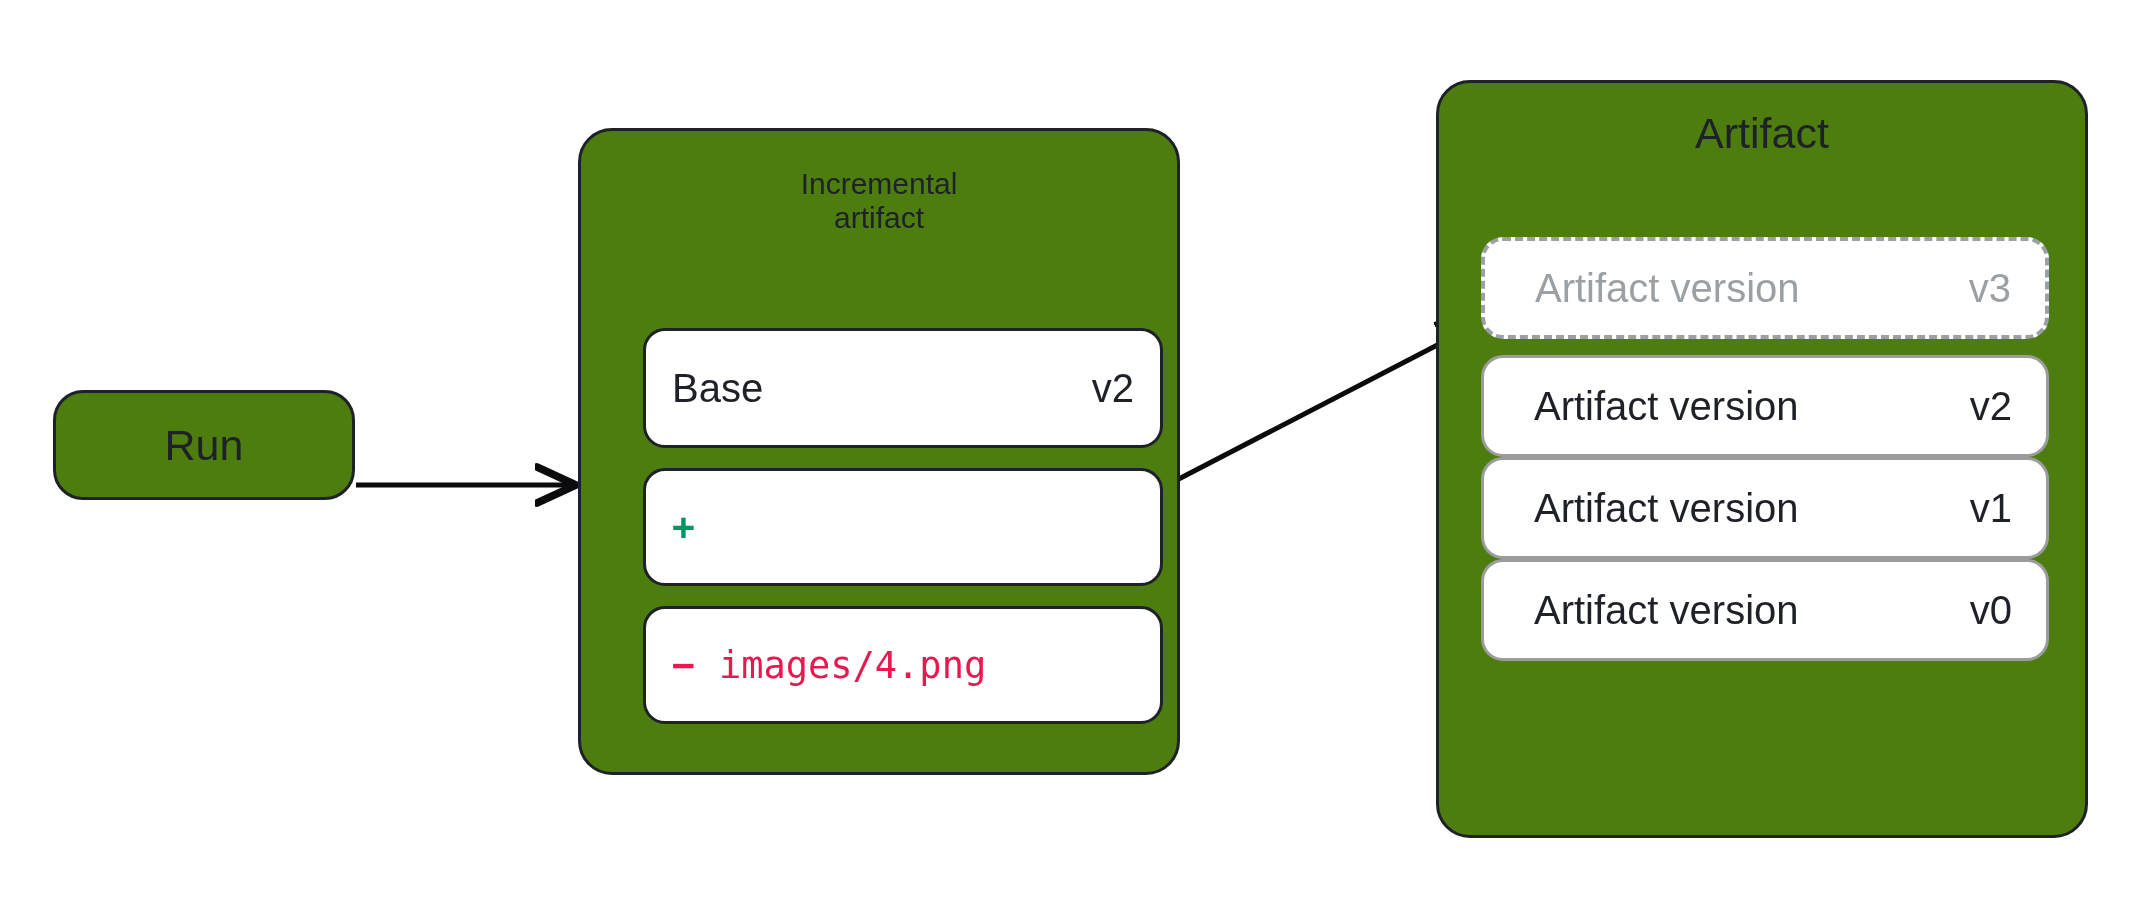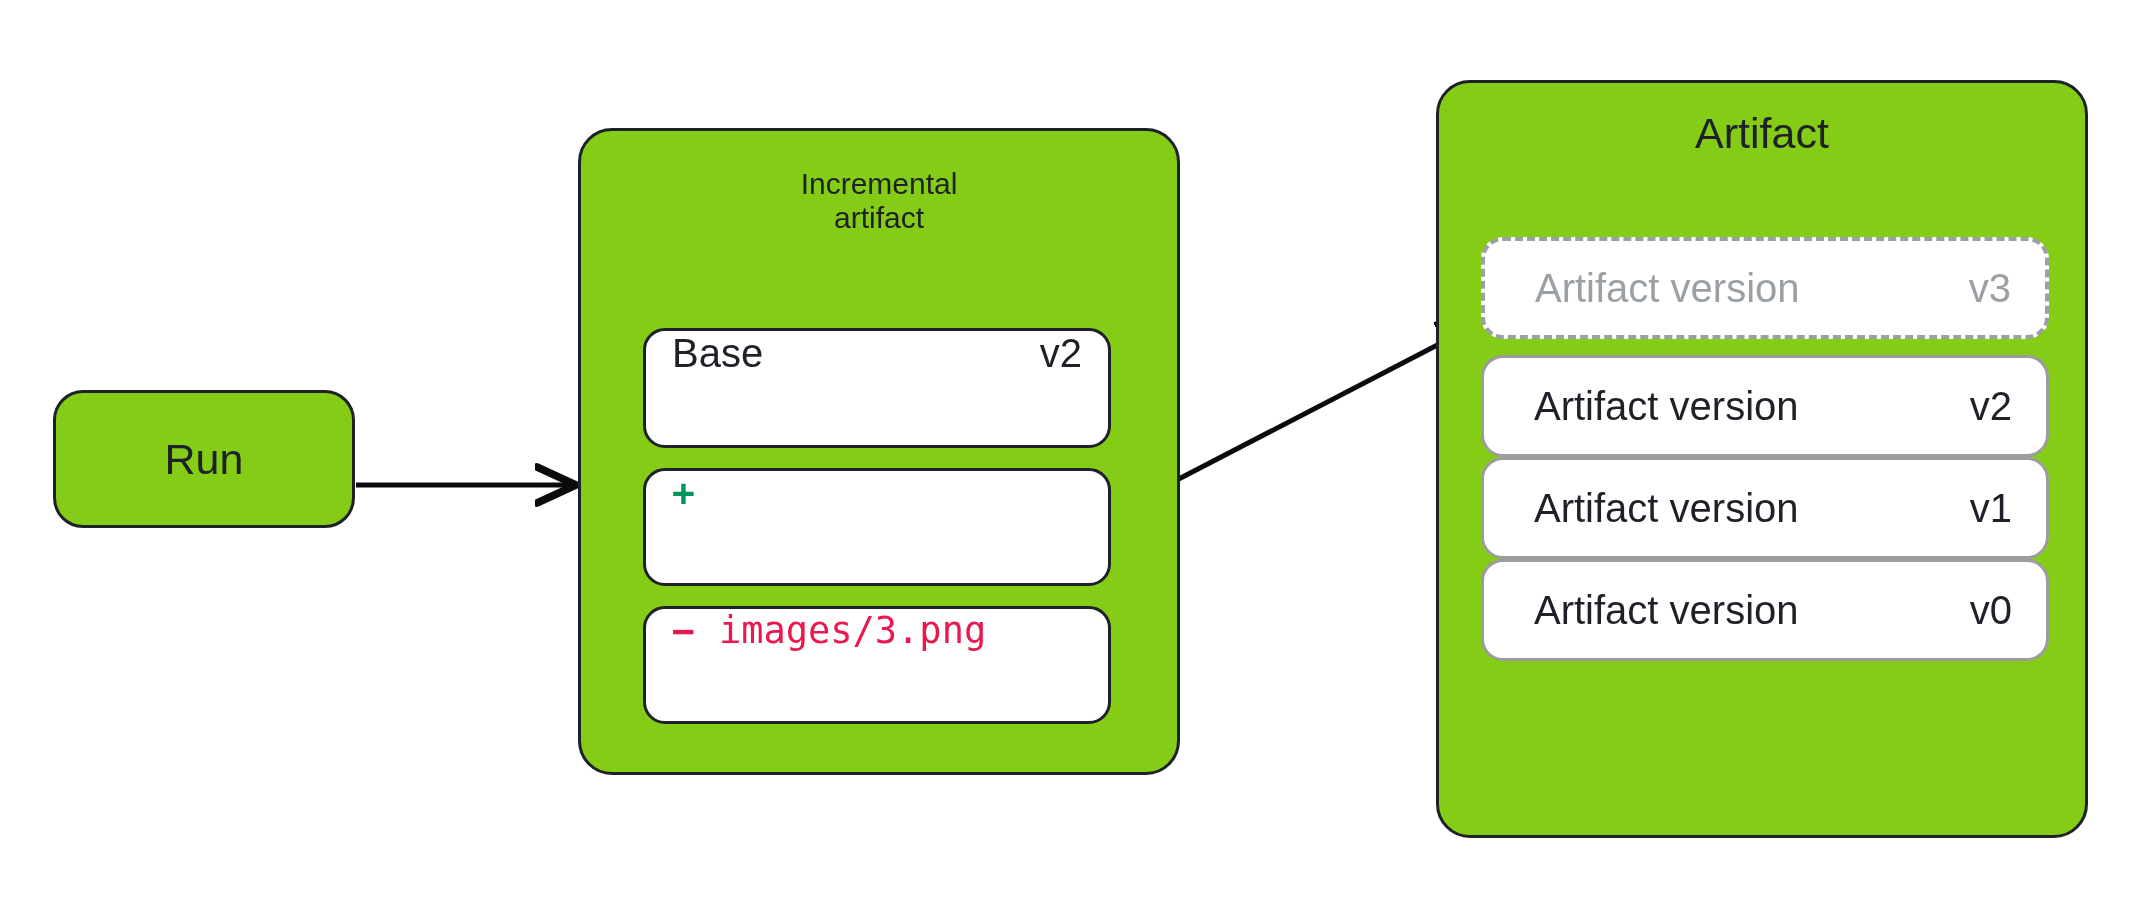--- a/index.html
+++ b/index.html
@@ -17,34 +17,34 @@
     width: 2140px;
     height: 916px;
     background: #ffffff;
     overflow: hidden;
   }
 
   
   .node {
     position: absolute;
     box-sizing: border-box;
-    background: #84cc16;
+    background: #4d7c0f;
     border: 3px solid #1f2128;
     border-radius: 28px;
     display: flex;
     align-items: center;
     justify-content: center;
   }
 
   
   #run-node {
     left: 53px;
     top: 390px;
     width: 302px;
-    height: 138px;
+    height: 110px;
     border-radius: 30px;
   }
   #run-node .node-label {
     font-size: 43px;
     color: #1f2128;
     line-height: 1;
     letter-spacing: 0.1px;
   }
 
   
@@ -64,26 +64,27 @@
     top: 36px;
     text-align: center;
     font-size: 30px;
     line-height: 1.12;
     color: #1f2128;
   }
 
   .file-row {
     position: absolute;
     left: 62px;
-    width: 468px;
+    width: 520px;
     box-sizing: border-box;
     background: #ffffff;
     border: 3px solid #1f2128;
     border-radius: 22px;
     display: flex;
+    align-items: center;
   }
 
   #base-row {
     top: 197px;
     height: 120px;
     padding: 0 26px;
     justify-content: space-between;
   }
   #base-row .row-name,
   #base-row .row-version {
@@ -211,21 +212,21 @@
       <span class="row-name">Base</span>
       <span class="row-version">v2</span>
     </div>
 
     <div id="added-row" class="file-row diff-row added">
       <span class="diff-sign">+</span>
     </div>
 
     <div id="removed-row" class="file-row diff-row removed">
       <span class="diff-sign">−</span>
-      <span class="diff-path">images/3.png</span>
+      <span class="diff-path">images/4.png</span>
     </div>
   </div>
 
   <div id="artifact-panel" class="node">
 
     <div class="panel-title">Artifact</div>
 
     <div id="version-row-0" class="version-row pending">
       <span class="row-name">Artifact version</span>
       <span class="row-version">v3</span>

